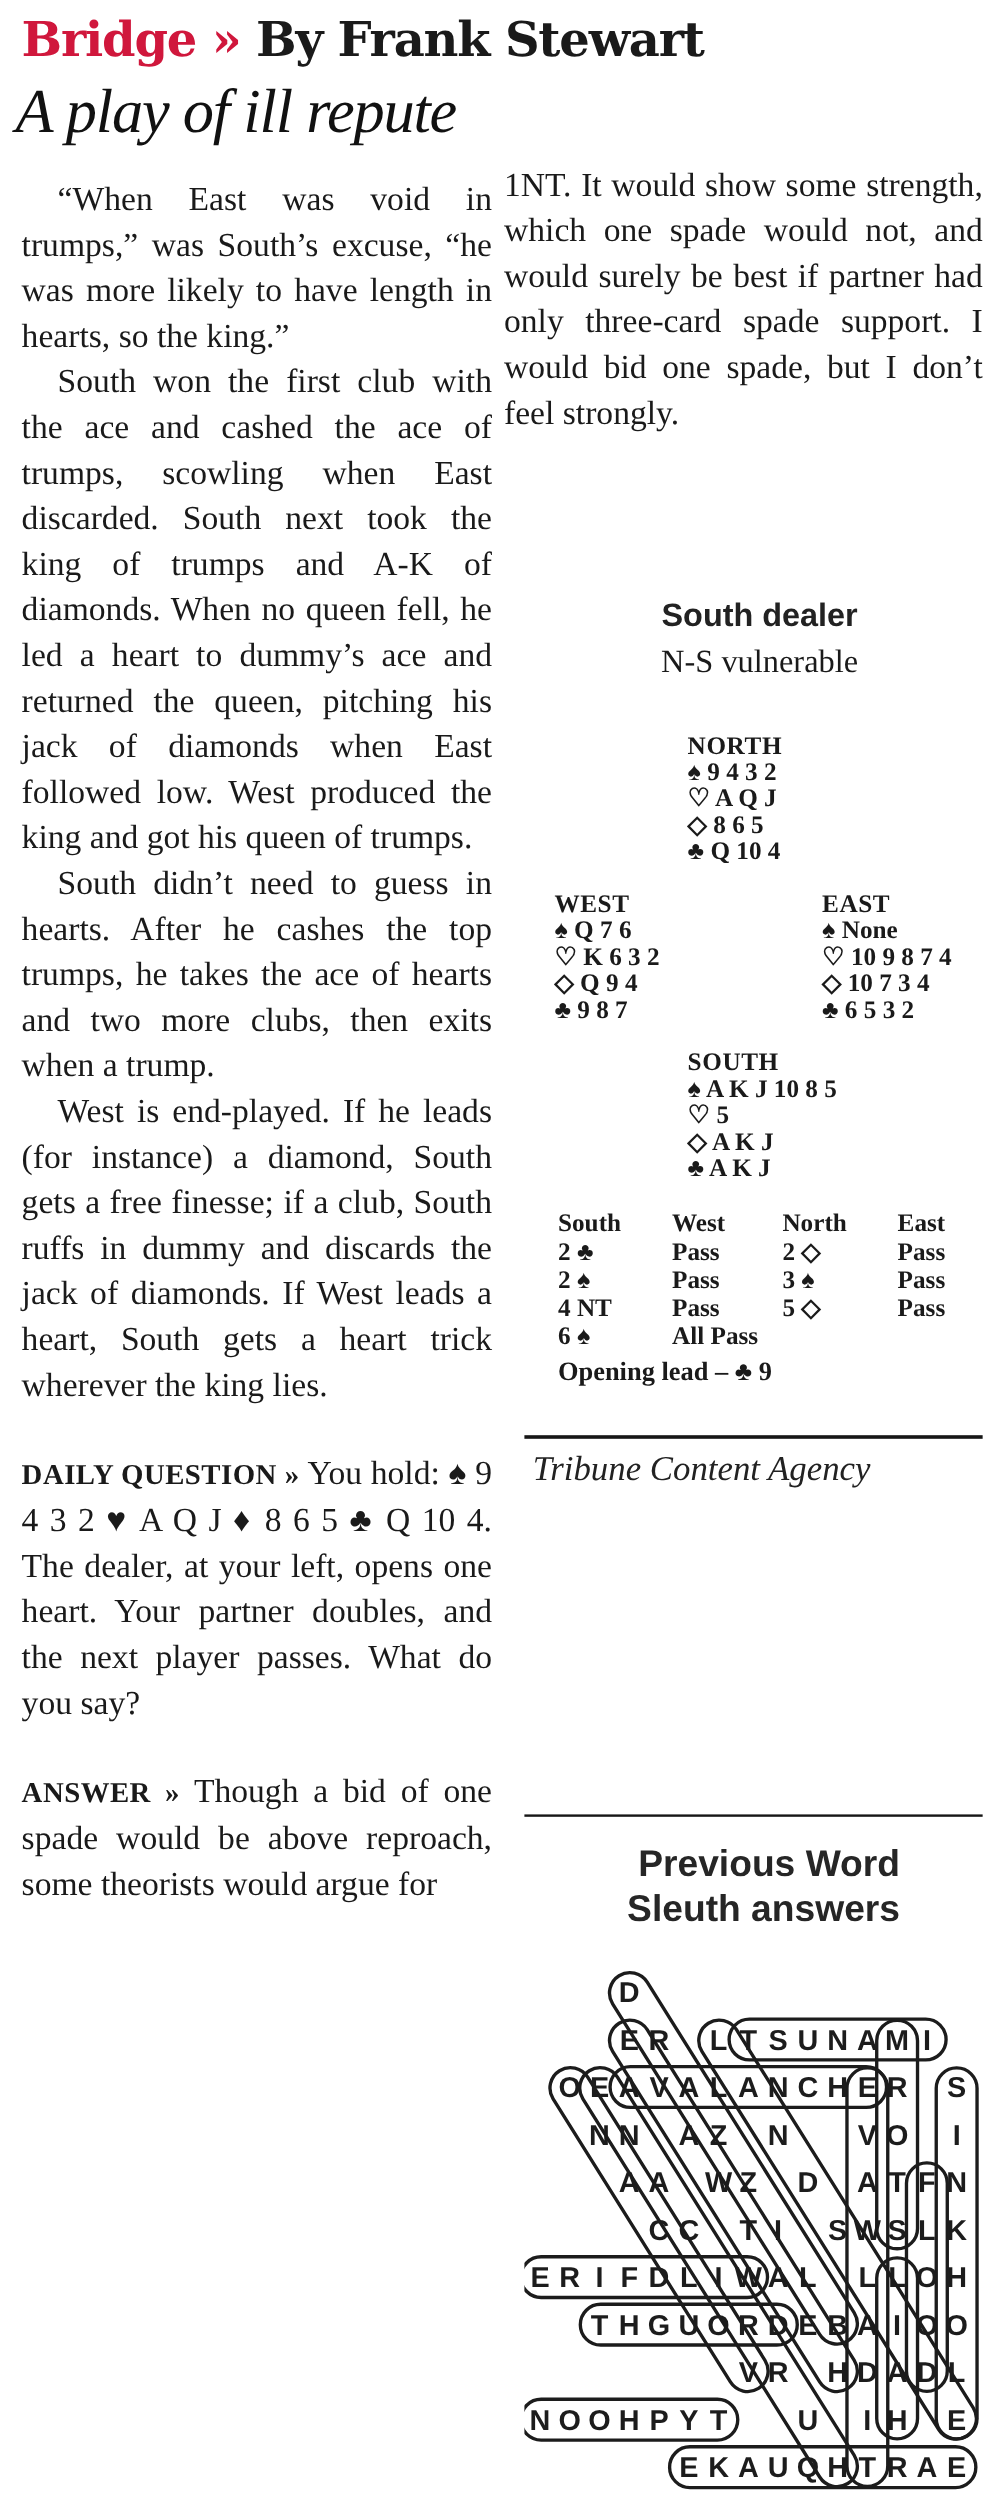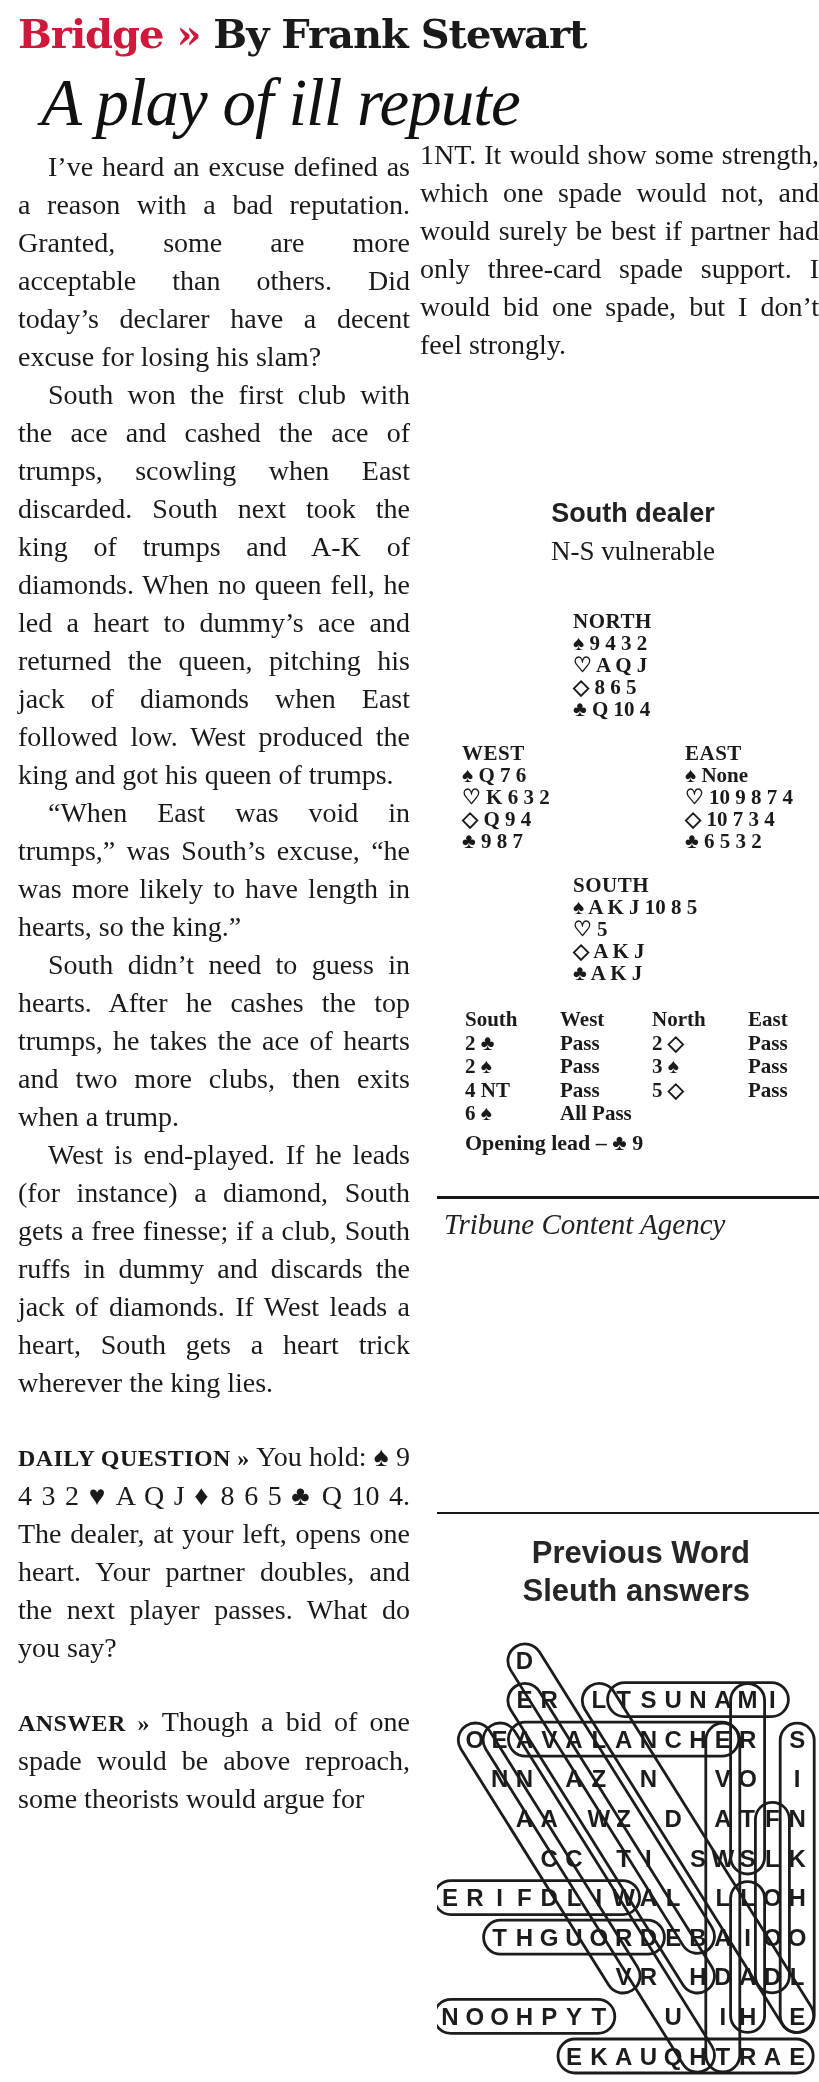--- a/index.html
+++ b/index.html
@@ -4,21 +4,21 @@
 <style>
   html,body{margin:0;padding:0;}
   body{width:819px;height:2082px;background:#fff;position:relative;overflow:hidden;
        font-family:"Liberation Serif",serif;color:#1a1a1a;}
   .abs{position:absolute;}
   
   #section-line{left:18px;top:10px;font-family:"DejaVu Serif",serif;font-weight:bold;
     font-size:40px;letter-spacing:-1px;white-space:nowrap;color:#1a1a1a;}
   #section-line .red{color:#d0173c;}
   #headline{left:13px;top:64px;font-style:italic;font-weight:normal;
-    font-size:67px;letter-spacing:-1px;white-space:nowrap;color:#111;margin-left:28px;}
+    font-size:52px;letter-spacing:-1px;white-space:nowrap;color:#111;}
   
   .col{font-size:28px;line-height:38px;text-align:justify;}
   #leftcol{left:18px;top:148px;width:392px;}
   #rightcol{left:420px;top:136px;width:399px;}
   .col p{margin:0;}
   .col p.indent{text-indent:30px;}
   .col p.spaced{margin-top:36px;}
   .col b.lead{font-size:24px;letter-spacing:.4px;}
   
   #dealer{left:420px;top:498px;width:426px;text-align:center;
@@ -50,23 +50,22 @@
 <body>
 
 <div class="abs" id="section-line">
   <span class="red">Bridge</span>
   <span class="red">»</span>
   <span>By Frank Stewart</span>
 </div>
 <div class="abs" id="headline">A play of ill repute</div>
 
 <div class="abs col" id="leftcol">
-    <p class="indent ">I’ve heard an excuse defined as a reason with a bad reputation. Granted, some are more acceptable than others. Did today’s declarer have a decent excuse for losing his slam?</p>
+    <p class="indent ">“When East was void in trumps,” was South’s excuse, “he was more likely to have length in hearts, so the king.”</p>
     <p class="indent ">South won the first club with the ace and cashed the ace of trumps, scowling when East discarded. South next took the king of trumps and A-K of diamonds. When no queen fell, he led a heart to dummy’s ace and returned the queen, pitching his jack of diamonds when East followed low. West produced the king and got his queen of trumps.</p>
-    <p class="indent ">“When East was void in trumps,” was South’s excuse, “he was more likely to have length in hearts, so the king.”</p>
     <p class="indent ">South didn’t need to guess in hearts. After he cashes the top trumps, he takes the ace of hearts and two more clubs, then exits when a trump.</p>
     <p class="indent ">West is end-played. If he leads (for instance) a diamond, South gets a free finesse; if a club, South ruffs in dummy and discards the jack of diamonds. If West leads a heart, South gets a heart trick wherever the king lies.</p>
     <p class="spaced"><b class="lead">DAILY QUESTION » </b>You hold: ♠ 9 4 3 2 ♥ A Q J ♦ 8 6 5 ♣ Q 10 4. The dealer, at your left, opens one heart. Your partner doubles, and the next player passes. What do you say?</p>
     <p class="spaced"><b class="lead">ANSWER » </b>Though a bid of one spade would be above reproach, some theorists would argue for</p>
   </div>
 <div class="abs col" id="rightcol">
     <p class="">1NT. It would show some strength, which one spade would not, and would surely be best if partner had only three-card spade support. I would bid one spade, but I don’t feel strongly.</p>
   </div>
 
 <div class="abs" id="dealer">South dealer</div>

